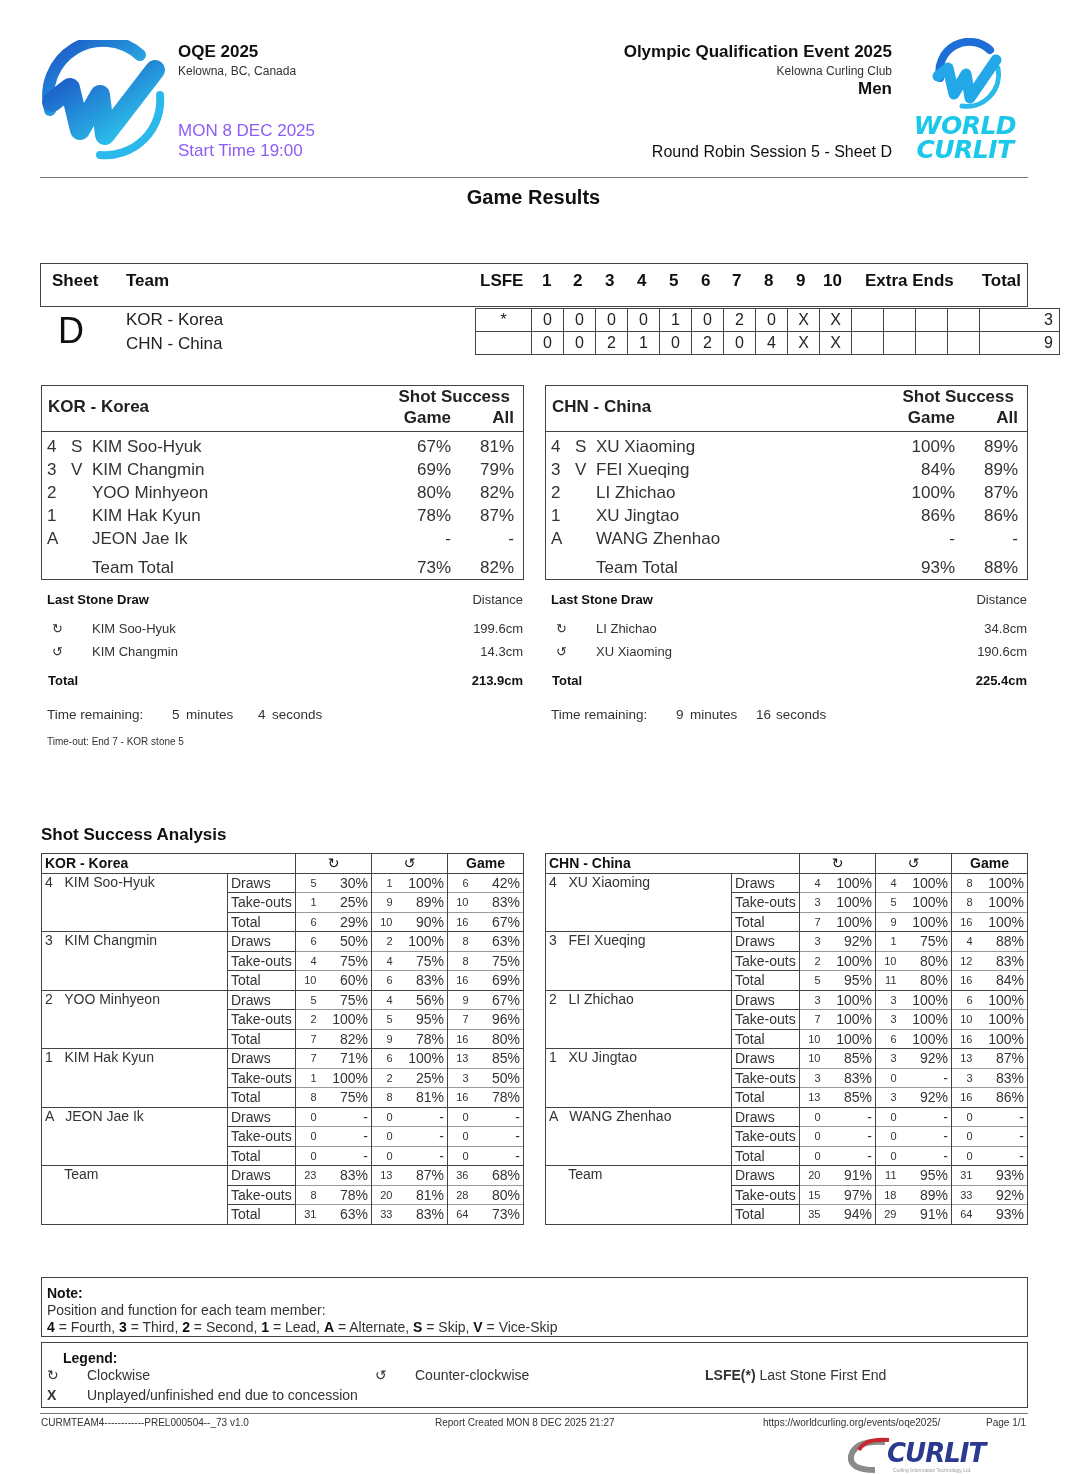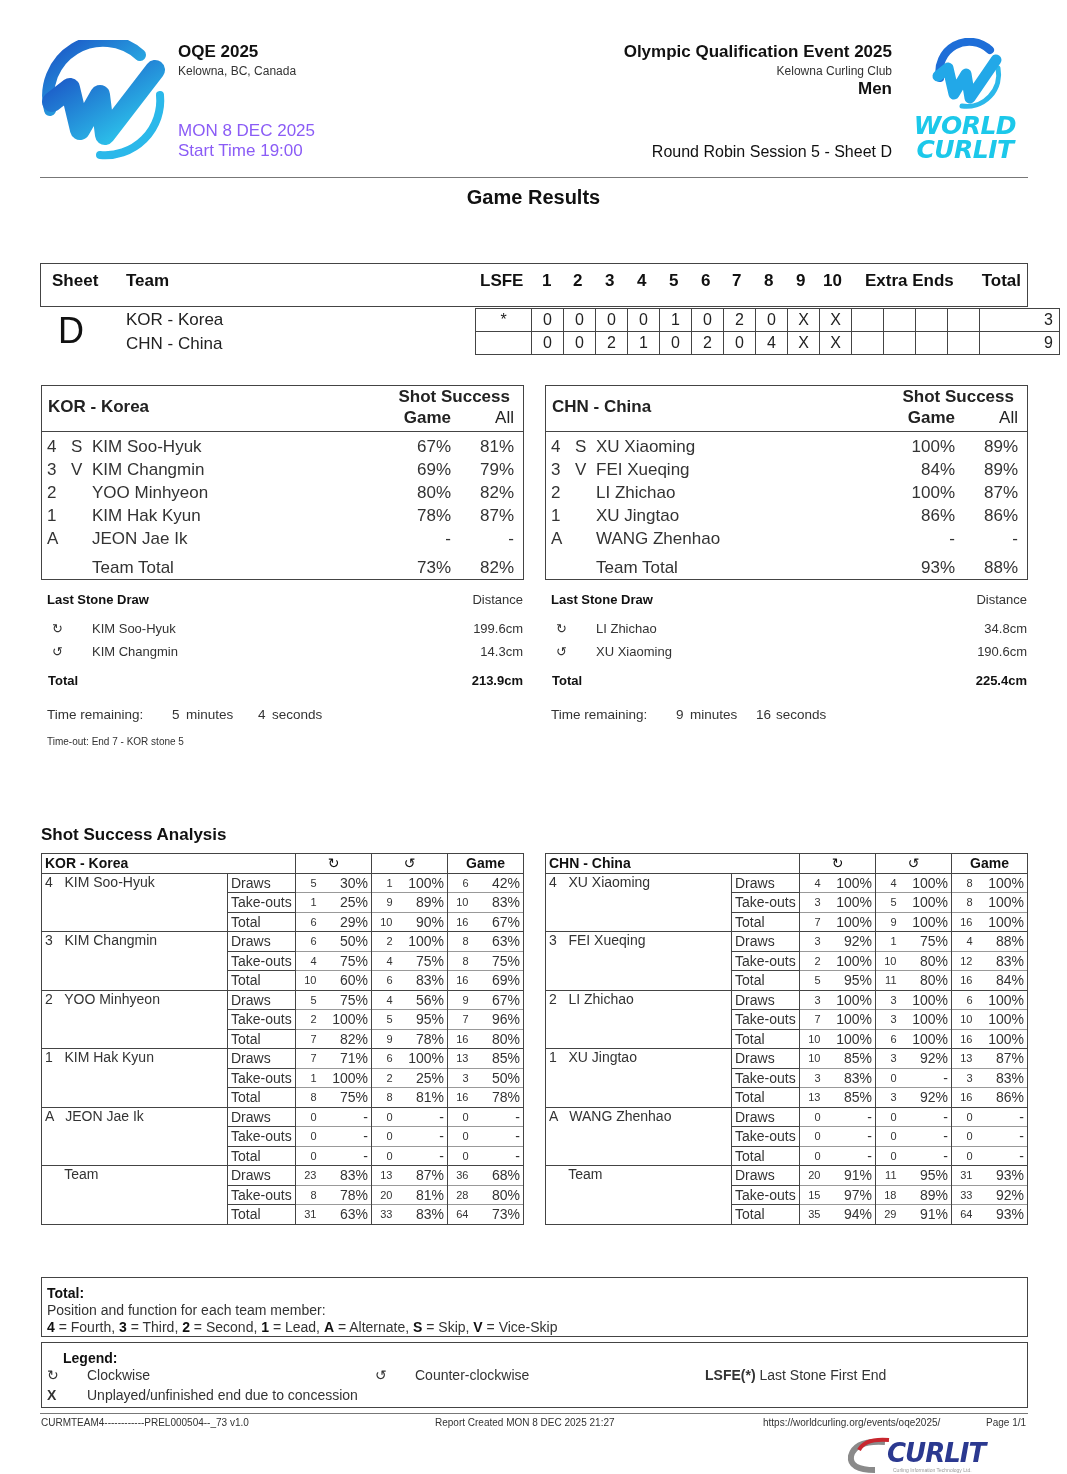--- a/index.html
+++ b/index.html
@@ -31,21 +31,21 @@
   .team-name { left: 126px; font-size: 17px; color: #222; }
   table.ls { position: absolute; left: 475px; top: 308px; border-collapse: collapse; }
   table.ls td { border: 1px solid #444; height: 23px; font-size: 16px; text-align: center; color: #222; padding: 0; }
 
   
   .panel { position: absolute; top: 385px; width: 483px; height: 195px; border: 1px solid #444; }
   .panel-head { position: relative; height: 46px; border-bottom: 1px solid #444; }
   .panel-head .tname { position: absolute; left: 6px; top: 11px; font-size: 17px; font-weight: bold; }
   .panel-head .ss { position: absolute; right: 13px; top: 1px; font-size: 17px; font-weight: bold; text-align: center; }
   .panel-head .g { position: absolute; right: 72px; top: 22px; font-size: 17px; font-weight: bold; }
-  .panel-head .a { position: absolute; right: 9px; top: 22px; font-size: 17px; font-weight: normal; }
+  .panel-head .a { position: absolute; right: 9px; top: 22px; font-size: 17px; font-weight: bold; }
   .prow { position: relative; height: 23px; font-size: 17px; color: #333; }
   .prow .pos { position: absolute; left: 5px; top: 3px; }
   .prow .fn { position: absolute; left: 29px; top: 3px; }
   .prow .nm { position: absolute; left: 50px; top: 3px; }
   .prow .pg { position: absolute; right: 72px; top: 3px; }
   .prow .pa { position: absolute; right: 9px; top: 3px; }
 
   
   .lsd { position: absolute; top: 592px; width: 483px; font-size: 13px; color: #333; text-align: right; }
   .lsd .h { font-weight: bold; color: #111; }
@@ -691,21 +691,21 @@
         <td class="p">94%</td>
         <td class="n">29</td>
         <td class="p">91%</td>
         <td class="n">64</td>
         <td class="p">93%</td>
       </tr>
     </tbody>
   </table>
 
 <div class="abs note">
-  <div style="font-weight:bold;color:#111">Total:</div>
+  <div style="font-weight:bold;color:#111">Note:</div>
   <div>Position and function for each team member:</div>
   <div id="note-items"><b style="color:#111">4</b><span> = Fourth, </span><b style="color:#111">3</b><span> = Third, </span><b style="color:#111">2</b><span> = Second, </span><b style="color:#111">1</b><span> = Lead, </span><b style="color:#111">A</b><span> = Alternate, </span><b style="color:#111">S</b><span> = Skip, </span><b style="color:#111">V</b><span> = Vice-Skip</span></div>
 </div>
 
 <div class="abs legend">
   <div class="abs" style="left:21px;top:7px;font-weight:bold;color:#111">Legend:</div>
   <div class="abs" style="left:5px;top:24px">↻</div>
   <div class="abs" style="left:45px;top:24px">Clockwise</div>
   <div class="abs" style="left:333px;top:24px">↺</div>
   <div class="abs" style="left:373px;top:24px">Counter-clockwise</div>

